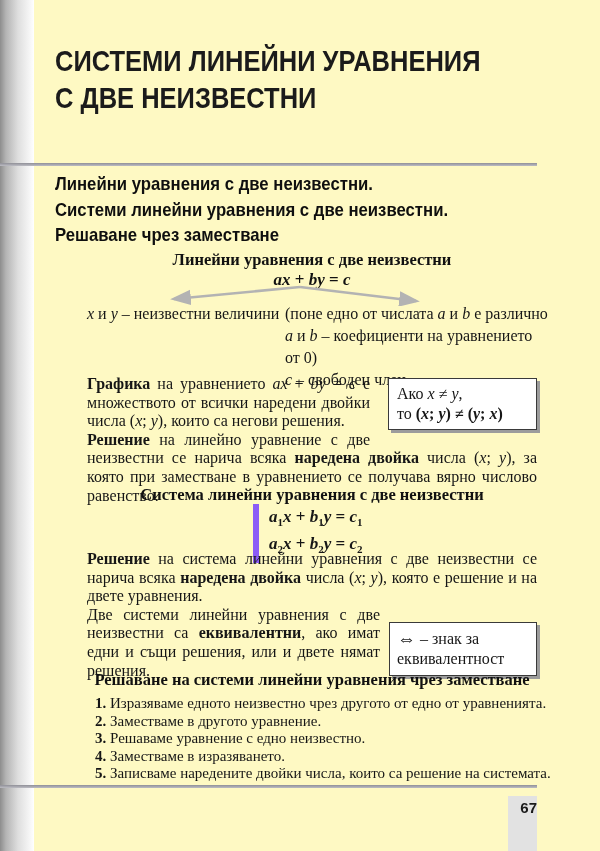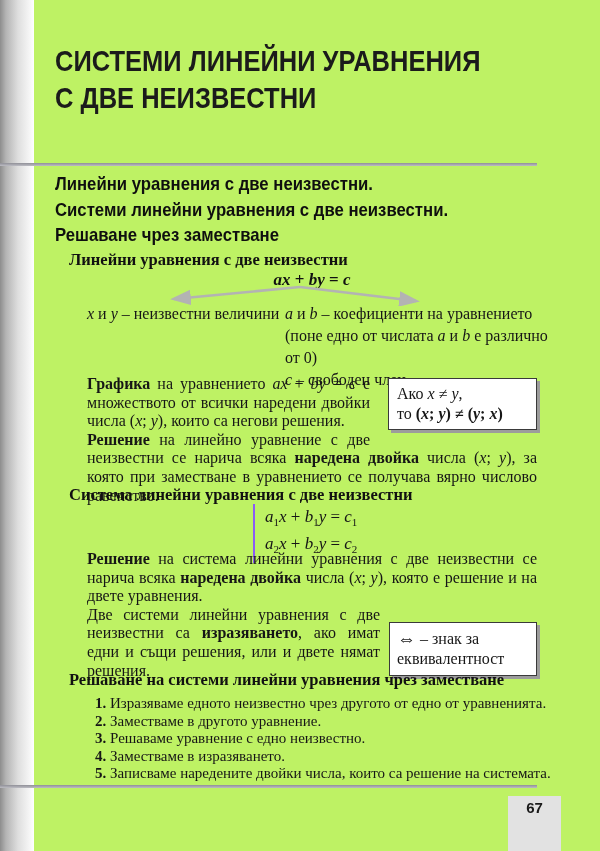--- a/index.html
+++ b/index.html
@@ -1,17 +1,17 @@
 <!DOCTYPE html>
 <html lang="bg"><head>
 <meta charset="utf-8">
 <style>
   html,body{margin:0;padding:0;background:#fff;}
   .page{
-    position:relative;width:600px;height:851px;background:#bef264;overflow:hidden;
+    position:relative;width:600px;height:851px;background:#fef9c3;overflow:hidden;
     font-family:"Liberation Serif",serif;color:#161616;
   }
   .spine{
     position:absolute;left:0;top:0;width:34px;height:851px;
     background:linear-gradient(to right,#8d8d8d 0px,#b4b4b4 6px,#dedede 18px,#ffffff 34px);
   }
   .title{
     position:absolute;left:55px;top:42px;margin:0;
     font-family:"Liberation Sans",sans-serif;font-weight:bold;font-size:30px;line-height:37px;
     color:#1b1b1b;white-space:nowrap;letter-spacing:0px;
@@ -21,50 +21,50 @@
   .rule{position:absolute;left:0;width:537px;height:3px;background:linear-gradient(#8f8f97,#bdbdc4);}
   .rule.top{top:163px;}
   .rule.bottom{top:785px;}
   .subtitle{
     position:absolute;left:55px;top:171px;
     font-family:"Liberation Sans",sans-serif;font-weight:bold;font-size:19px;line-height:25.5px;
     color:#0f0f0f;white-space:nowrap;transform:scaleX(0.88);transform-origin:left top;
   }
   .subtitle span{display:block;}
   .h-serif{
-    position:absolute;left:69px;width:450px;
+    position:absolute;left:87px;width:450px;text-align:center;
     font-weight:bold;font-size:16.5px;line-height:19px;color:#111;
   }
   .formula{
     position:absolute;left:87px;width:450px;text-align:center;
     font-weight:bold;font-size:17px;line-height:19px;color:#111;
   }
   .branch-arrow{position:absolute;left:160px;top:284px;width:270px;height:22px;}
   .note-left{position:absolute;left:87px;top:303px;font-size:16px;line-height:22px;white-space:nowrap;}
   .note-right{position:absolute;left:285px;top:303px;font-size:16px;line-height:22px;}
   .note-right div{white-space:nowrap;}
   .block{position:absolute;left:87px;width:450px;font-size:16px;line-height:18.6px;}
   .block p{margin:0;text-align:justify;}
   .sidebox{
     float:right;background:#fff;border:1px solid #3a3a3a;
     box-shadow:3px 3px 0 #9c9c9c;padding:5px 8px;font-size:16px;line-height:20px;
   }
   .box1{width:131px;margin:3px 0 5px 18px;}
   .box2{width:132px;margin:16px 0 6px 9px;padding:6px 7px;}
-  .system{position:absolute;left:253px;top:504px;border-left:2px solid #8b5cf6;padding:2px 0 2px 10px;}
+  .system{position:absolute;left:253px;top:504px;border-left:6px solid #8b5cf6;padding:2px 0 2px 10px;font-weight:bold;}
   .sys-line{font-size:17px;line-height:22px;white-space:nowrap;}
   .sys-line sub{font-size:11px;}
   .steps{position:absolute;left:87px;top:687px;margin:8px;padding:0;list-style:none;font-size:15px;line-height:17.6px;}
   .steps li{white-space:nowrap;}
   .steps b{font-weight:bold;}
   .equiv-sym{font-size:19px;vertical-align:-1px;}
   .pagenum-box{
-    position:absolute;left:508px;top:796px;width:53px;height:55px;background:#e2e2e2;
+    position:absolute;left:508px;top:796px;width:29px;height:55px;background:#e2e2e2;
     font-family:"Liberation Sans",sans-serif;font-weight:bold;font-size:15px;color:#1a1a1a;
-    text-align:center;padding-top:3px;box-sizing:border-box;
+    text-align:right;padding-top:3px;box-sizing:border-box;
   }
 </style>
 </head>
 <body>
 
 <div class="page">
 
   <div class="spine"></div>
 
   <h1 class="title">
@@ -89,22 +89,22 @@
         <path d="M0,0 L8,3 L0,6 z" fill="#b3b3b3"></path>
       </marker>
     </defs>
     <path d="M140,3 L14,15" stroke="#b3b3b3" stroke-width="2.6" fill="none" marker-end="url(#ah)"></path>
     <path d="M140,3 L256,17" stroke="#b3b3b3" stroke-width="2.6" fill="none" marker-end="url(#ah)"></path>
   </svg>
 
   <div class="note-left"><i>x</i> и <i>y</i> – неизвестни величини</div>
 
   <div class="note-right">
+    <div>(поне едно от числата <i>a</i> и <i>b</i> е различно</div>
     <div><i>a</i> и <i>b</i> – коефициенти на уравнението</div>
-    <div>(поне едно от числата <i>a</i> и <i>b</i> е различно</div>
     <div>от 0)</div>
     <div><i>c</i> – свободен член</div>
   </div>
 
   <div class="block" style="top:375px;">
     <div class="sidebox box1">
       <div>Ако <i>x</i> ≠ <i>y</i>,</div>
       <div>то <b>(<i>x</i>; <i>y</i>) ≠ (<i>y</i>; <i>x</i>)</b></div>
     </div>
     <p><b>Графика</b> на уравнението <i>ax</i> + <i>by</i> = <i>c</i> е множеството от всички наредени двойки числа (<i>x</i>; <i>y</i>), които са негови решения.</p>
@@ -116,21 +116,21 @@
   <div class="system">
     <div class="sys-line"><i>a</i><sub>1</sub><i>x</i> + <i>b</i><sub>1</sub><i>y</i> = <i>c</i><sub>1</sub></div>
     <div class="sys-line"><i>a</i><sub>2</sub><i>x</i> + <i>b</i><sub>2</sub><i>y</i> = <i>c</i><sub>2</sub></div>
   </div>
 
   <div class="block" style="top:550px;">
     <p><b>Решение</b> на система линейни уравнения с две неизвестни се нарича всяка <b>наредена двойка</b> числа (<i>x</i>; <i>y</i>), която е решение и на двете уравнения.</p>
     <div class="sidebox box2">
       <span class="equiv-sym">⇔</span><span> – знак за еквивалентност</span>
     </div>
-    <p>Две системи линейни уравнения с две неизвестни са <b>изразяването</b>, ако имат едни и същи решения, или и двете нямат решения.</p>
+    <p>Две системи линейни уравнения с две неизвестни са <b>еквивалентни</b>, ако имат едни и същи решения, или и двете нямат решения.</p>
   </div>
 
   <div class="h-serif" style="top:670px;">Решаване на системи линейни уравнения чрез заместване</div>
 
   <ol class="steps">
     <li><b>1.</b><span> Изразяваме едното неизвестно чрез другото от едно от уравненията.</span></li>
     <li><b>2.</b><span> Заместваме в другото уравнение.</span></li>
     <li><b>3.</b><span> Решаваме уравнение с едно неизвестно.</span></li>
     <li><b>4.</b><span> Заместваме в изразяването.</span></li>
     <li><b>5.</b><span> Записваме наредените двойки числа, които са решение на системата.</span></li>

